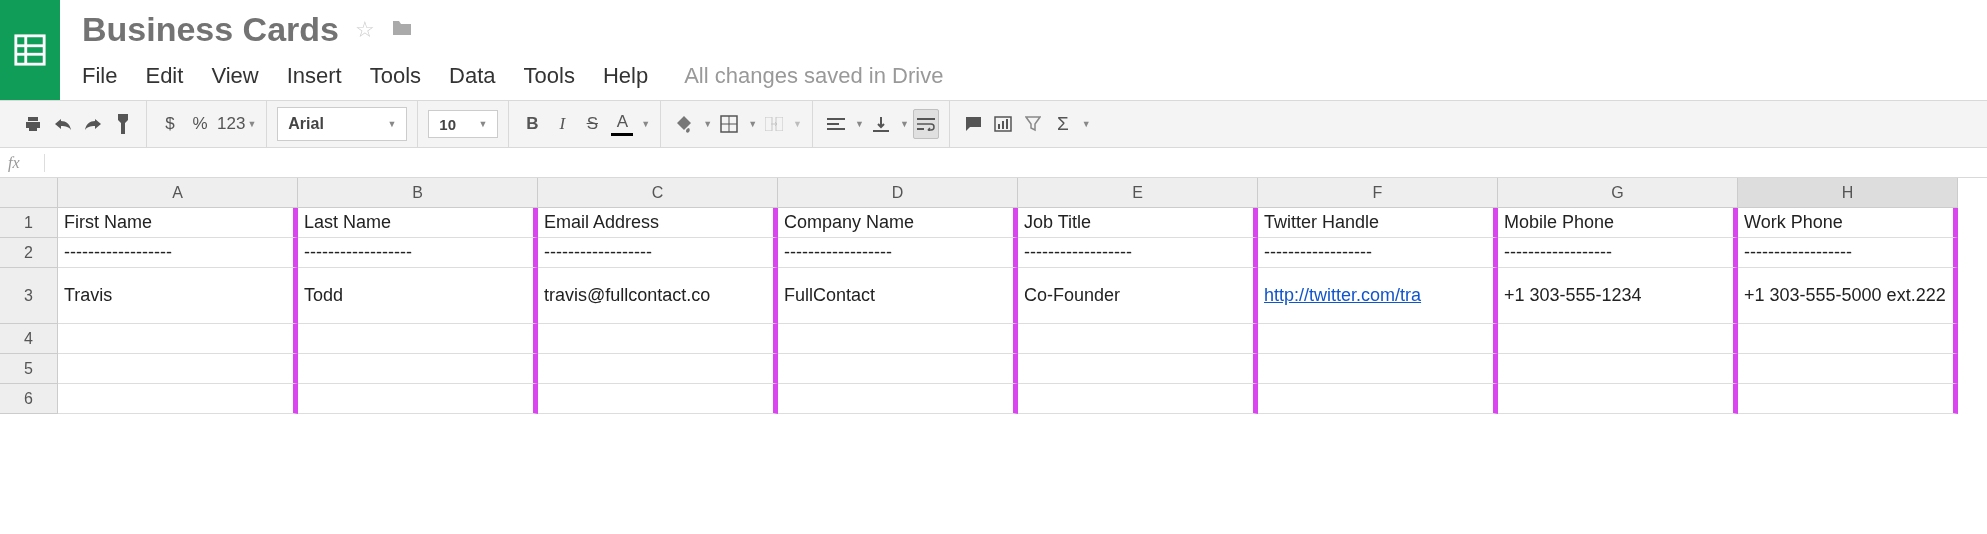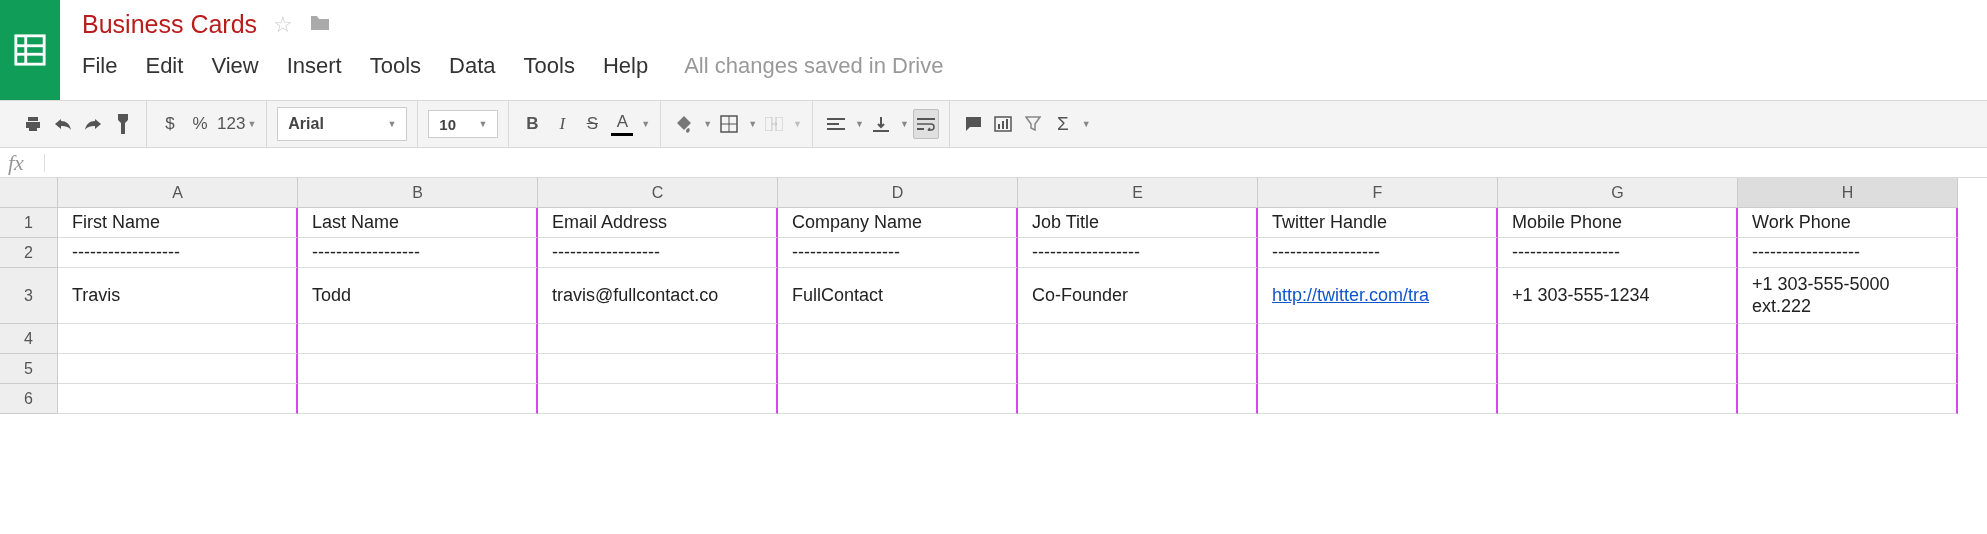--- a/index.html
+++ b/index.html
@@ -20,23 +20,23 @@
   .logo svg { width: 34px; height: 34px; }
   .title-area {
     padding: 10px 0 0 22px;
   }
   .title-row {
     display: flex;
     align-items: center;
     gap: 16px;
   }
   .doc-title {
-    font-size: 25px;
-    color: #b91c1c;
-    font-weight: 400;
+    font-size: 34px;
+    color: #737373;
+    font-weight: 700;
   }
   .star { color: #ccc; font-size: 22px; }
   .folder { font-size: 22px; color: #aaa; }
   .menubar {
     display: flex;
     gap: 28px;
     margin-top: 14px;
     font-size: 22px;
     color: #333;
   }
@@ -106,21 +106,21 @@
     display: flex;
     align-items: center;
     height: 30px;
     border-bottom: 1px solid #d9d9d9;
     padding: 0 8px;
   }
   .fx-label {
     font-style: italic;
     font-family: "Times New Roman", serif;
     color: #999;
-    font-size: 22px;
+    font-size: 16px;
     width: 36px;
   }
   .fx-sep { width: 1px; height: 18px; background: #ddd; margin-right: 8px; }
   .fx-input { flex: 1; border: none; outline: none; font-size: 16px; height: 100%; }
   .sheet {
     display: flex;
   }
   .rownums {
     display: flex;
     flex-direction: column;
@@ -157,23 +157,23 @@
     justify-content: center;
     font-size: 16px;
     color: #555;
   }
   .colhead.sel {
     background: #ddd;
   }
   .datarow { display: flex; height: 30px; }
   .datarow.tall { height: 56px; }
   .cell {
-    border-right: 2px solid #d946ef;
+    border-right: 5px solid #d946ef;
     border-bottom: 1px solid #ddd;
-    padding: 0 14px;
+    padding: 0 6px;
     font-size: 18px;
     color: #222;
     display: flex;
     align-items: center;
     overflow: hidden;
     white-space: nowrap;
   }
   .cell.wrap { white-space: normal; line-height: 1.2; }
   .cell a { color: #1155cc; text-decoration: underline; }
   

